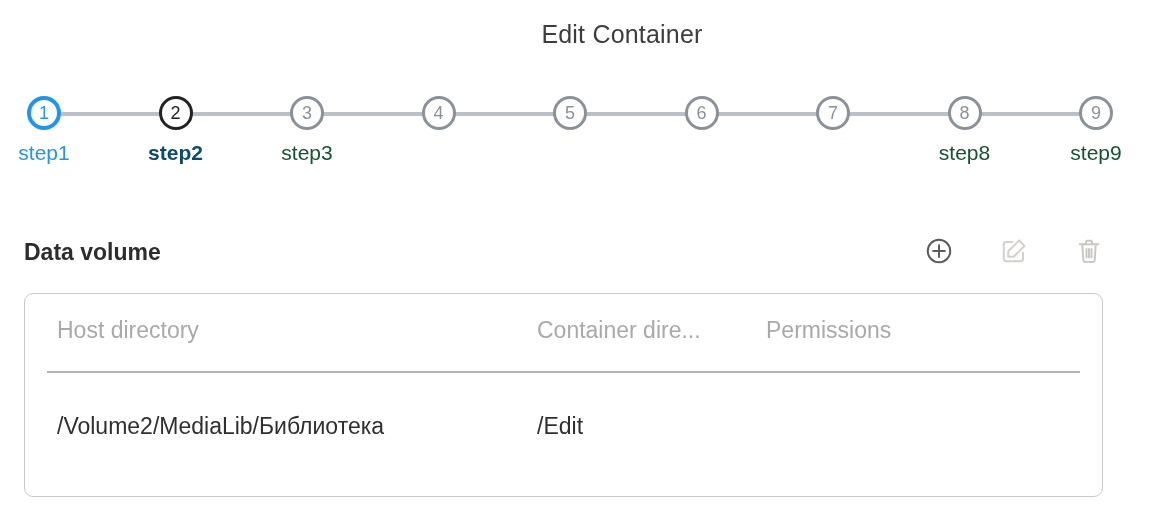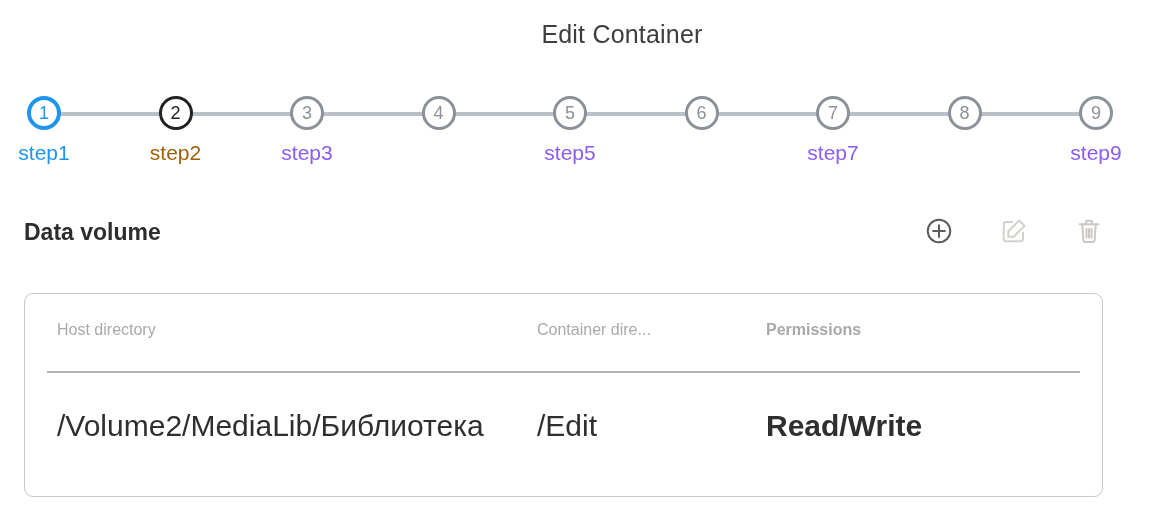--- a/index.html
+++ b/index.html
@@ -59,53 +59,53 @@
     font-size: 18px;
     line-height: 1;
     color: #8b9199;
     background: #ffffff;
     position: relative;
     z-index: 2;
   }
   .step-label {
     margin-top: 11px;
     font-size: 21px;
-    color: #8b5cf6;
+    color: #14532d;
     line-height: 24px;
     white-space: nowrap;
   }
   .step.is-done .step-circle {
     border-color: #1f95f0;
     color: #1f95f0;
     border-width: 4px;
   }
   .step.is-done .step-label {
     color: #1f95f0;
   }
   .step.is-current .step-circle {
     border-color: #222222;
     color: #222222;
     border-width: 3px;
   }
   .step.is-current .step-label {
-    color: #a16207;
-    font-weight: normal;
+    color: #0c4a6e;
+    font-weight: bold;
   }
   .step-line {
     position: absolute;
     top: 16px;
     height: 4px;
     background: #b9c0c8;
     z-index: 1;
   }
 
   
   .section-head {
     position: absolute;
-    top: 216px;
+    top: 236px;
     left: 0;
     width: 1150px;
     height: 40px;
   }
   .section-title {
     position: absolute;
     left: 24px;
     top: 0;
     font-size: 23px;
     font-weight: bold;
@@ -155,21 +155,21 @@
   .thead {
     position: absolute;
     top: 20px;
     left: 0;
     right: 0;
     height: 40px;
   }
   .th {
     position: absolute;
     top: 0;
-    font-size: 16px;
+    font-size: 23px;
     color: #a9a9a9;
     line-height: 32px;
     white-space: nowrap;
   }
   .th-sep {
     position: absolute;
     top: 77px;
     left: 0;
     right: 0;
     height: 2px;
@@ -178,28 +178,28 @@
   .trow {
     position: absolute;
     top: 116px;
     left: 0;
     right: 0;
     height: 40px;
   }
   .td {
     position: absolute;
     top: 0;
-    font-size: 30px;
+    font-size: 23px;
     color: #2f2f2f;
     line-height: 32px;
     white-space: nowrap;
   }
   .col-1 { left: 10px; }
   .col-2 { left: 490px; text-align: right; }
-  .col-3 { left: 719px; font-weight: bold; }
+  .col-3 { left: 719px; }
 </style>
 </head>
 <body>
 
 <div class="page-title">Edit Container</div>
 
 <div class="stepper" id="stepper">
     <div class="step-line" style="left: 59px; width: 101.5px; background: rgb(185, 192, 200);"></div>
     <div class="step-line" style="left: 190.5px; width: 101.5px; background: rgb(185, 192, 200);"></div>
     <div class="step-line" style="left: 322px; width: 101.5px; background: rgb(185, 192, 200);"></div>
@@ -218,31 +218,30 @@
     </div>
     <div class="step" style="left: 307px;">
       <div class="step-circle">3</div>
       <div class="step-label">step3</div>
     </div>
     <div class="step" style="left: 438.5px;">
       <div class="step-circle">4</div>
     </div>
     <div class="step" style="left: 570px;">
       <div class="step-circle">5</div>
-      <div class="step-label">step5</div>
     </div>
     <div class="step" style="left: 701.5px;">
       <div class="step-circle">6</div>
     </div>
     <div class="step" style="left: 833px;">
       <div class="step-circle">7</div>
-      <div class="step-label">step7</div>
     </div>
     <div class="step" style="left: 964.5px;">
       <div class="step-circle">8</div>
+      <div class="step-label">step8</div>
     </div>
     <div class="step" style="left: 1096px;">
       <div class="step-circle">9</div>
       <div class="step-label">step9</div>
     </div>
   </div>
 
 <div class="section-head">
   <div class="section-title">Data volume</div>
   <div class="tool-icons" id="tool-icons">
@@ -282,16 +281,15 @@
   <div class="table-inner">
     <div class="thead" id="thead">
         <div class="th col-1">Host directory</div>
         <div class="th col-2">Container dire...</div>
         <div class="th col-3">Permissions</div>
       </div>
     <div class="th-sep"></div>
     <div class="trow" id="trow">
         <div class="td col-1">/Volume2/MediaLib/Библиотека</div>
         <div class="td col-2">/Edit</div>
-        <div class="td col-3">Read/Write</div>
       </div>
   </div>
 </div>
 
 </body></html>

